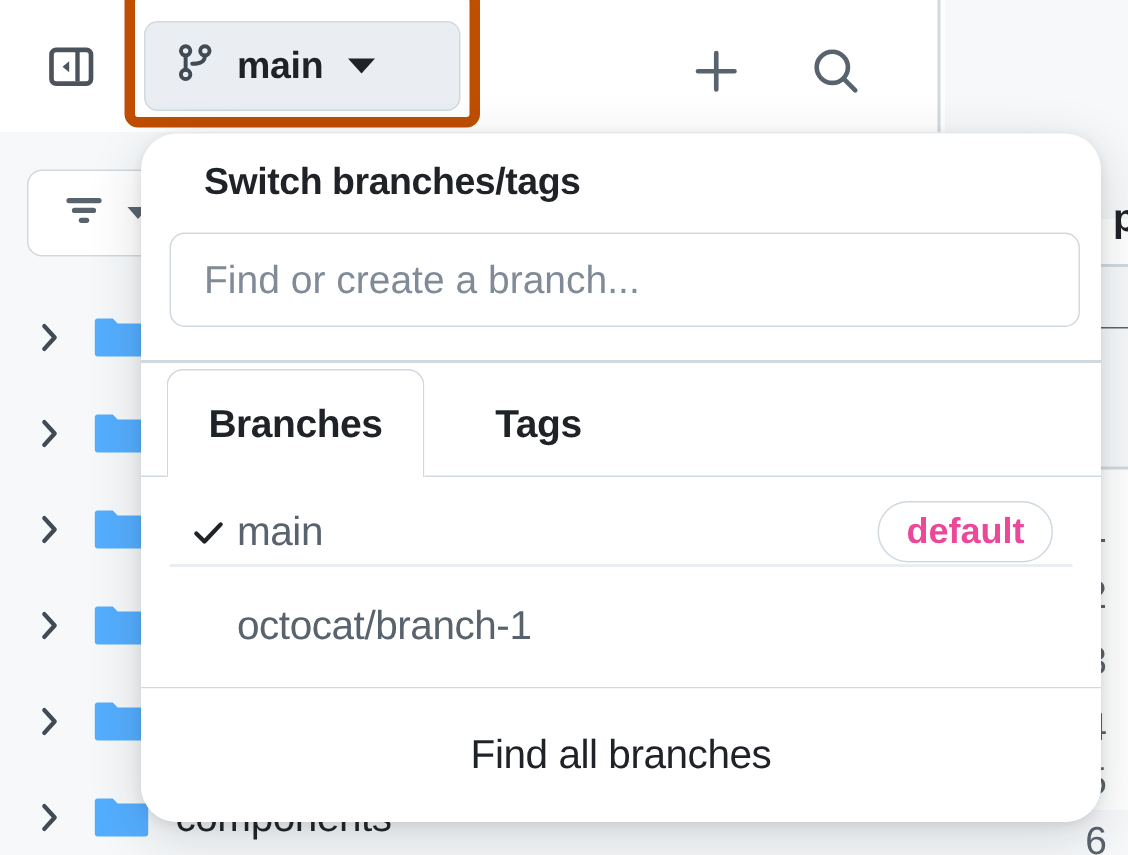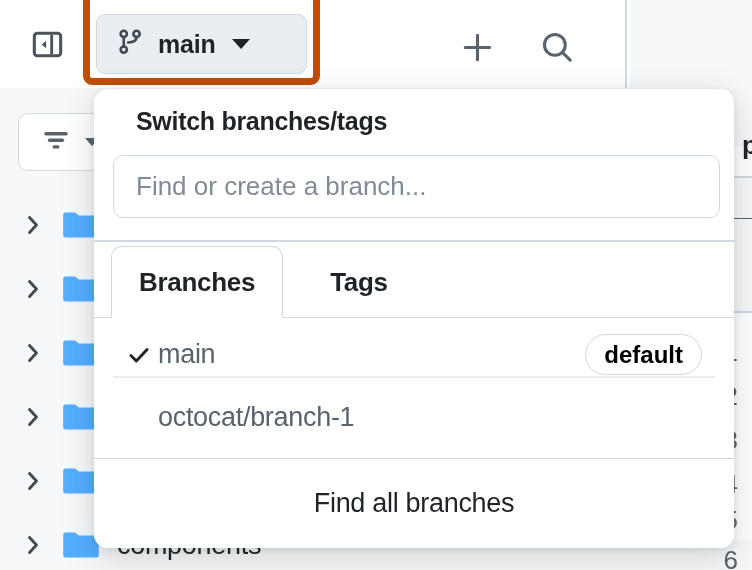--- a/index.html
+++ b/index.html
@@ -233,21 +233,21 @@
 
   
 
   .popover {
     position: absolute;
     left: 94px;
     top: 89px;
     width: 640px;
     height: 459px;
     background: #ffffff;
-    border-radius: 14px;
+    border-radius: 24px;
     box-shadow: 0 10px 36px rgba(31,35,40,0.16), 0 2px 8px rgba(31,35,40,0.10);
     overflow: hidden;
   }
 
   .pop-title {
     position: absolute;
     left: 42px;
     top: 18px;
     font-size: 25px;
     font-weight: bold;
@@ -355,21 +355,21 @@
     right: 32px;
     box-sizing: border-box;
     height: 41px;
     padding: 0 18px;
     border: 1.5px solid #d1d9e0;
     border-radius: 21px;
     display: flex;
     align-items: center;
     font-size: 24px;
     font-weight: bold;
-    color: #000000;
+    color: #ec4899;
     background: #ffffff;
   }
   .row-sep {
     position: absolute;
     left: 19px;
     width: 602px;
     height: 1.5px;
     background: #eaeef2;
   }
 

